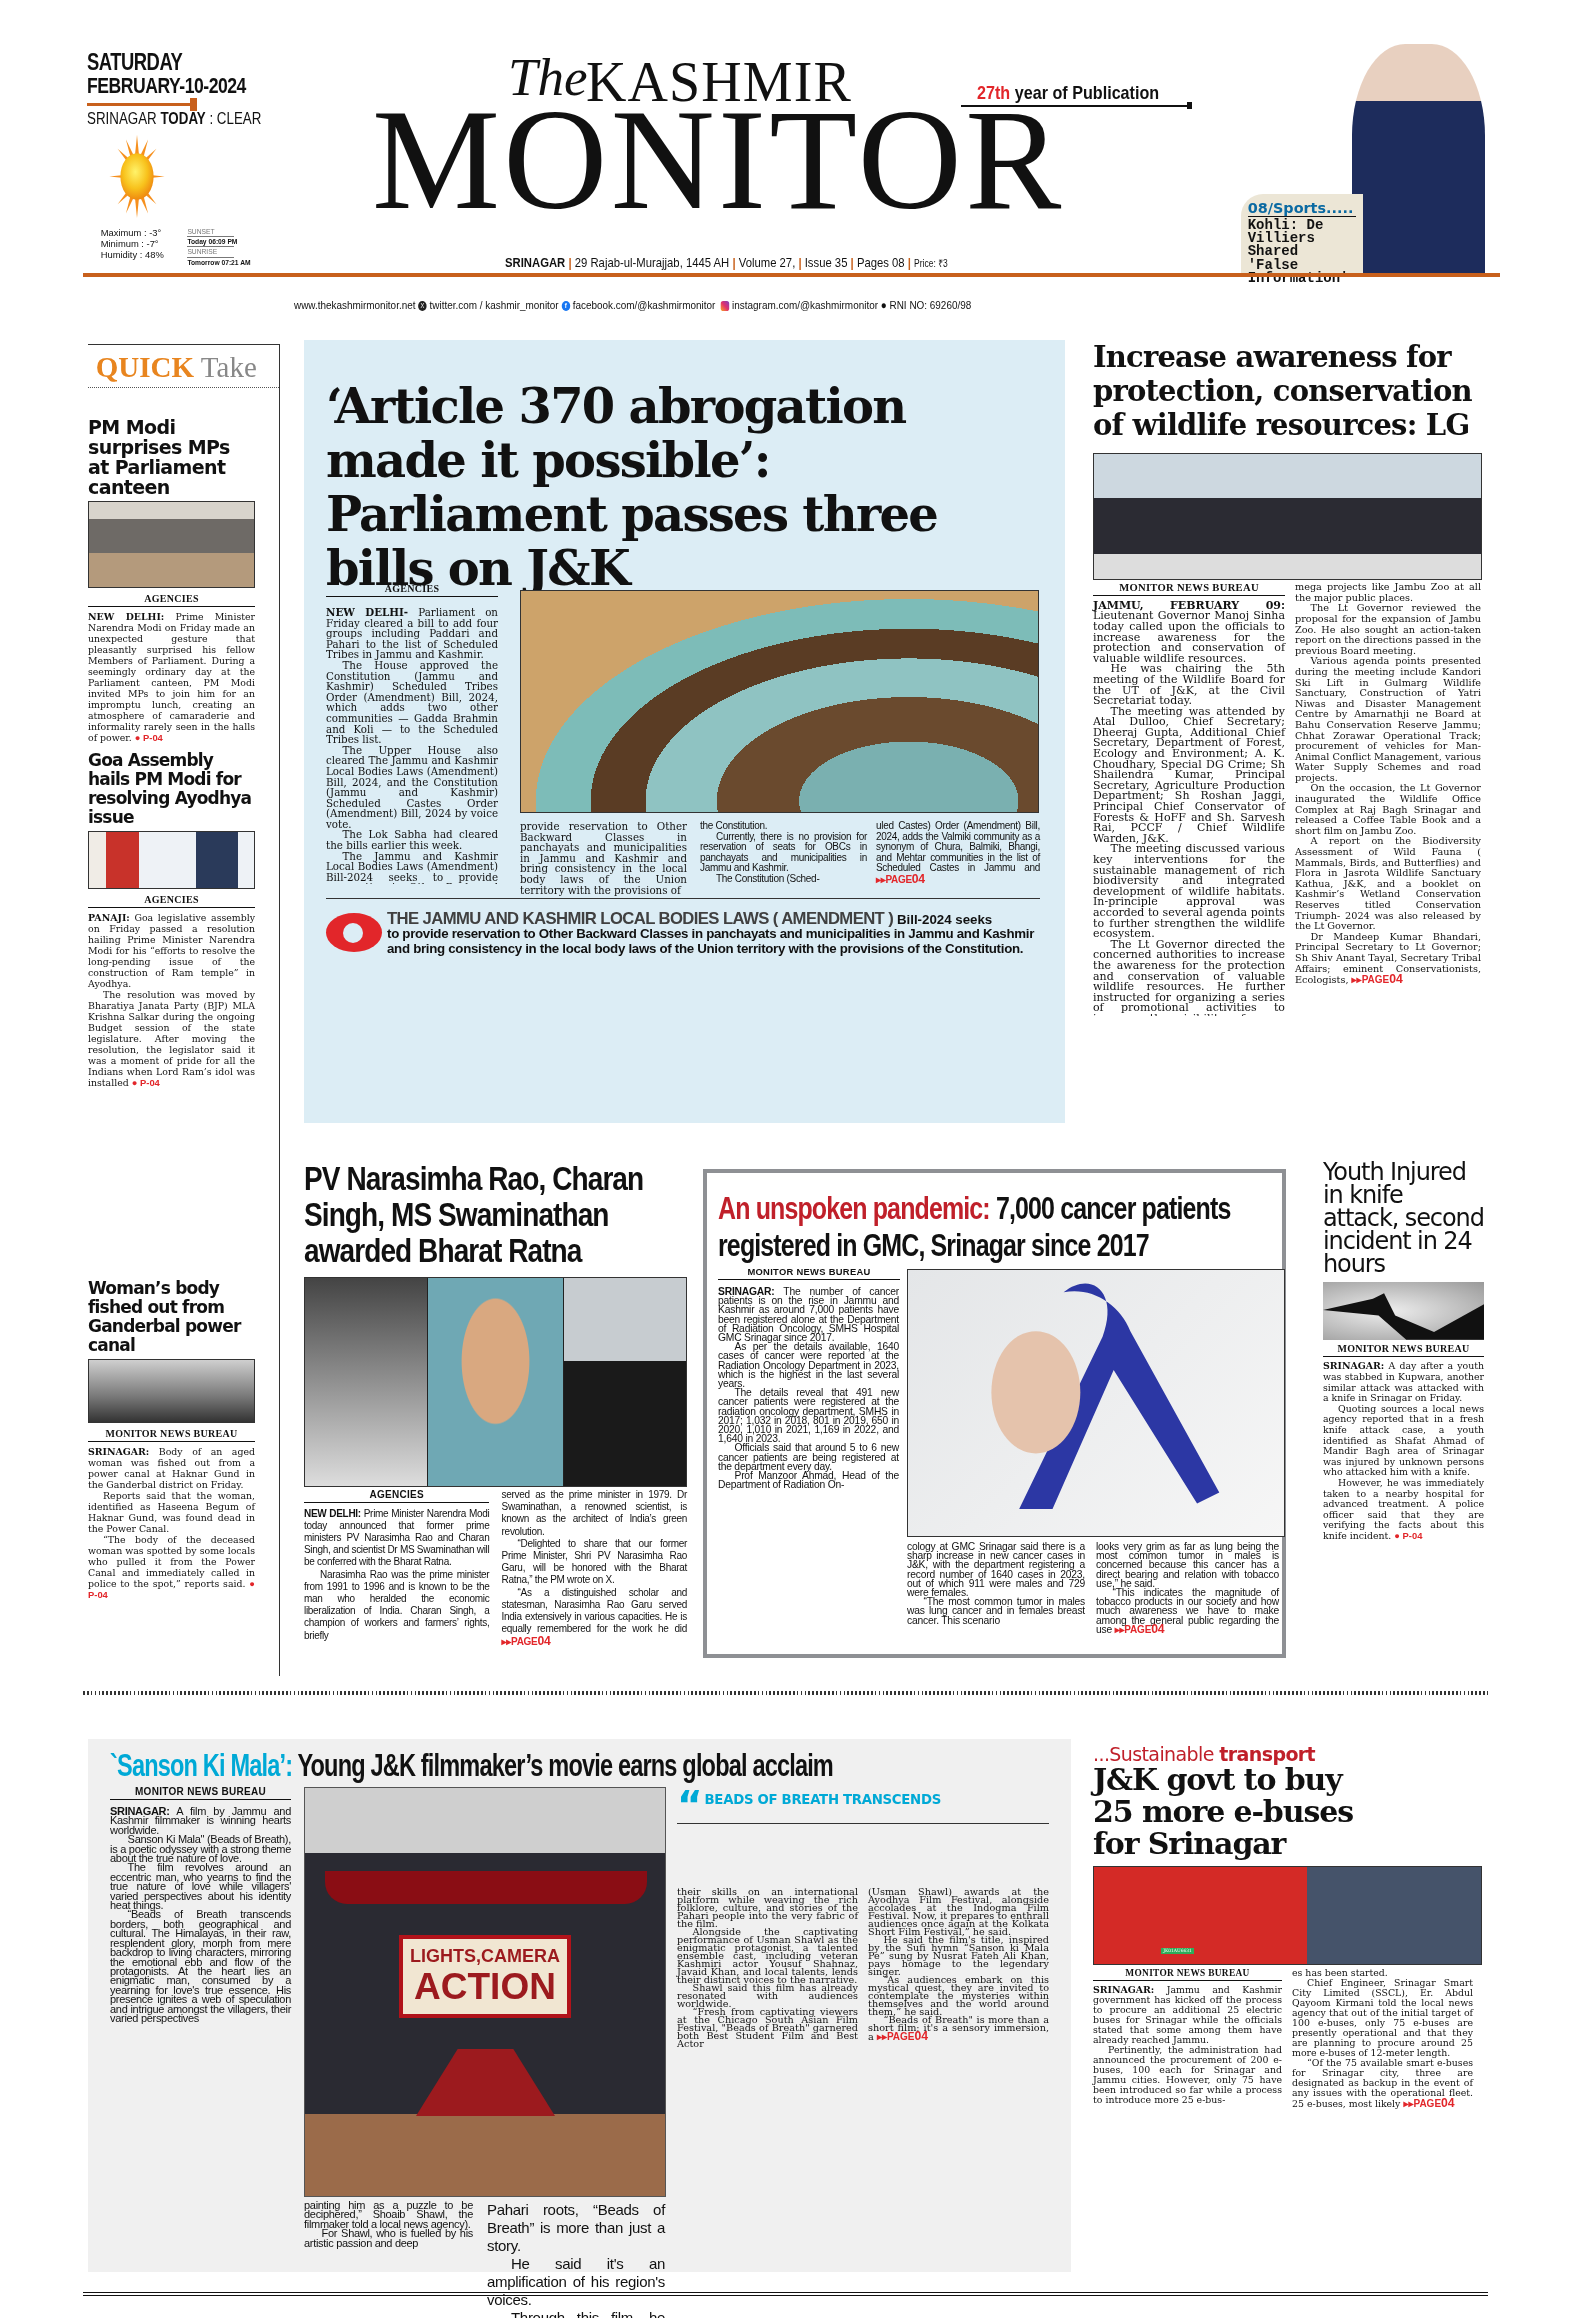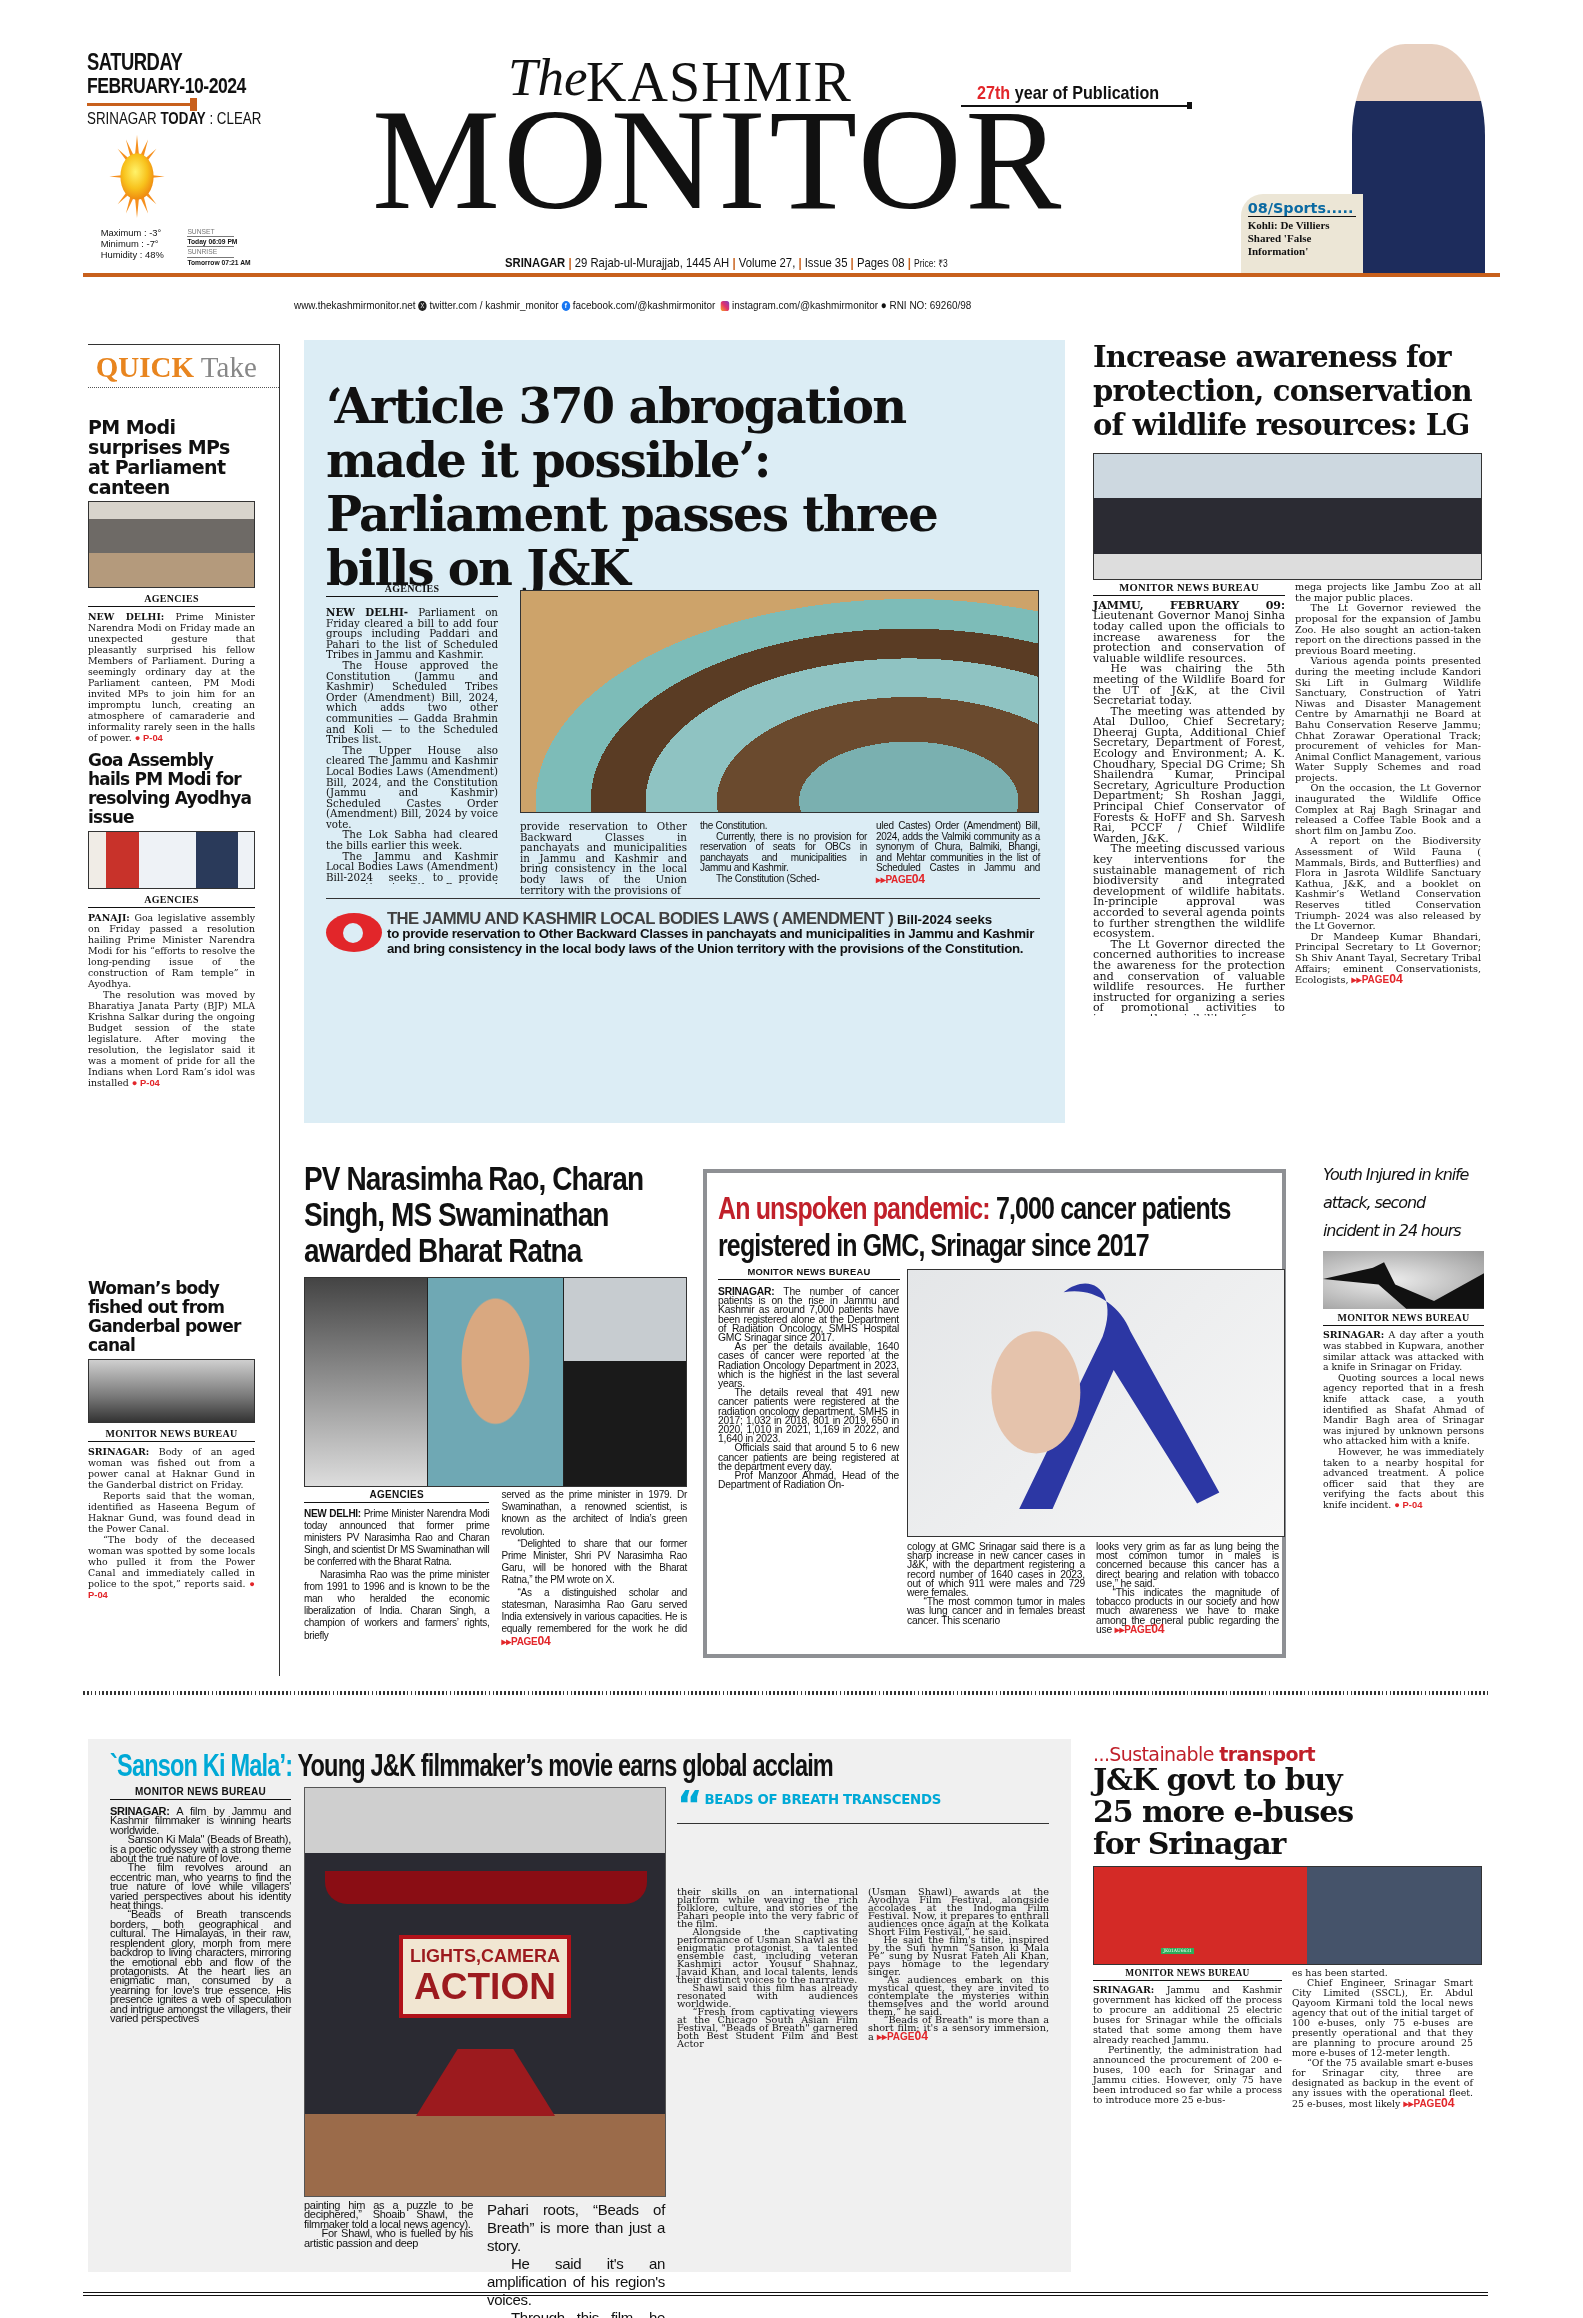--- a/index.html
+++ b/index.html
@@ -84,21 +84,21 @@
   </div>
   <div class="abs serif" style="left:289px;top:44px;font-size:144px;line-height:144px;letter-spacing:3.3px;">MONITOR</div>
   <div class="abs cond" style="left:422px;top:211px;font-size:13.3px;white-space:nowrap;transform:scaleX(0.85);transform-origin:left;">
     <b>SRINAGAR</b><span style="color:#c8601c;font-weight:bold;"> | </span><span>29 Rajab-ul-Murajjab, 1445 AH</span><span style="color:#c8601c;font-weight:bold;"> | </span><span>Volume 27,</span><span style="color:#c8601c;font-weight:bold;"> | </span><span>Issue 35</span><span style="color:#c8601c;font-weight:bold;"> | </span><span>Pages 08</span><span style="color:#c8601c;font-weight:bold;"> | </span><span style="font-size:10px;">Price: ₹3</span>
   </div>
 
   <div class="abs" style="left:1158px;top:0;width:258px;height:229px;">
     <div style="position:absolute;left:111px;top:0;width:133px;height:229px;background:linear-gradient(180deg,#e8d0c0 0 25%,#1d2c5c 25% 100%);border-radius:40% 40% 0 0;"></div>
     <div style="position:absolute;left:0;top:150px;width:122px;height:79px;background:#ece6d6;border-radius:22px 0 0 0;padding:5.6px 6.7px;">
       <div style="font-family:'DejaVu Sans',sans-serif;font-weight:bold;font-size:14.4px;color:#0b6aa2;border-bottom:1.1px solid #111;white-space:nowrap;">08/Sports.....</div>
-      <div style="font-family:Liberation Serif, serif;font-weight:bold;font-size:11px;line-height:13.3px;margin-top:2.2px;">Kohli: De Villiers Shared 'False Information'</div>
+      <div style="font-family:Liberation Mono, monospace;font-weight:bold;font-size:14px;line-height:13.3px;margin-top:2.2px;">Kohli: De Villiers Shared 'False Information'</div>
     </div>
   </div>
   <div class="abs" style="left:0;top:229px;width:1417px;height:4.4px;background:#c8601c;"></div>
 </div>
 
 <div class="abs cond" style="left:294px;top:298px;font-size:11.7px;white-space:nowrap;transform:scaleX(0.85);transform-origin:left;">
   <span>www.thekashmirmonitor.net</span>
   <span style="display:inline-block;width:10px;height:10px;border-radius:50%;background:#222;color:#fff;font-size:6.7px;text-align:center;line-height:10px;vertical-align:middle;">X</span>
   <span>twitter.com / kashmir_monitor</span>
   <span style="display:inline-block;width:10px;height:10px;border-radius:50%;background:#1877f2;color:#fff;font-size:7.2px;text-align:center;line-height:10px;vertical-align:middle;font-weight:bold;">f</span>
@@ -250,21 +250,21 @@
     <p class="first">cology at GMC Srinagar said there is a sharp increase in new cancer cases in J&amp;K, with the department registering a record number of 1640 cases in 2023, out of which 911 were males and 729 were females.</p>
     <p>“The most common tumor in males was lung cancer and in females breast cancer. This scenario</p>
   </div>
   <div class="body-cond" style="position:absolute;left:389px;top:369px;width:183px;font-size:10.3px;line-height:9.2px;letter-spacing:-0.2px;">
     <p class="first">looks very grim as far as lung being the most common tumor in males is concerned because this cancer has a direct bearing and relation with tobacco use,” he said.</p>
     <p><span>“This indicates the magnitude of tobacco products in our society and how much awareness we have to make among the general public regarding the use</span> <span class="contd">▸▸<span>PAGE</span><b>04</b></span></p>
   </div>
 </div>
 
 <div class="abs" style="left:1323px;top:1161px;width:161px;">
-  <div style="font-family:'DejaVu Sans',sans-serif;font-size:16px;line-height:28px;letter-spacing:-1.1px;font-style:italic;">Youth Injured in knife attack, second incident in 24 hours</div>
+  <div style="font-family:'DejaVu Sans',sans-serif;font-size:24px;line-height:23px;letter-spacing:-1.1px;">Youth Injured in knife attack, second incident in 24 hours</div>
   <div class="photo" style="margin-top:5.6px;height:58px;border:none;background:radial-gradient(ellipse at 40% 50%,#eee,#999);">
     <svg width="161" height="58" viewBox="0 0 290 104">
         <path d="M0 50 L90 30 L110 20 L130 60 L200 90 L290 40 L290 104 L150 104 L100 60 Z" fill="#111"></path>
       </svg>
   </div>
   <div class="byline" style="margin-top:3.3px;font-size:10px;">MONITOR NEWS BUREAU</div>
   <div class="body-txt" style="font-size:9.4px;line-height:10.6px;">
     <p class="first"><span class="dateline">SRINAGAR:</span> <span>A day after a youth was stabbed in Kupwara, another similar attack was attacked with a knife in Srinagar on Friday.</span></p>
     <p>Quoting sources a local news agency reported that in a fresh knife attack case, a youth identified as Shafat Ahmad of Mandir Bagh area of Srinagar was injured by unknown persons who attacked him with a knife.</p>
     <p><span>However, he was immediately taken to a nearby hospital for advanced treatment. A police officer said that they are verifying the facts about this knife incident.</span> <span class="dot">● <span>P-04</span></span></p>

